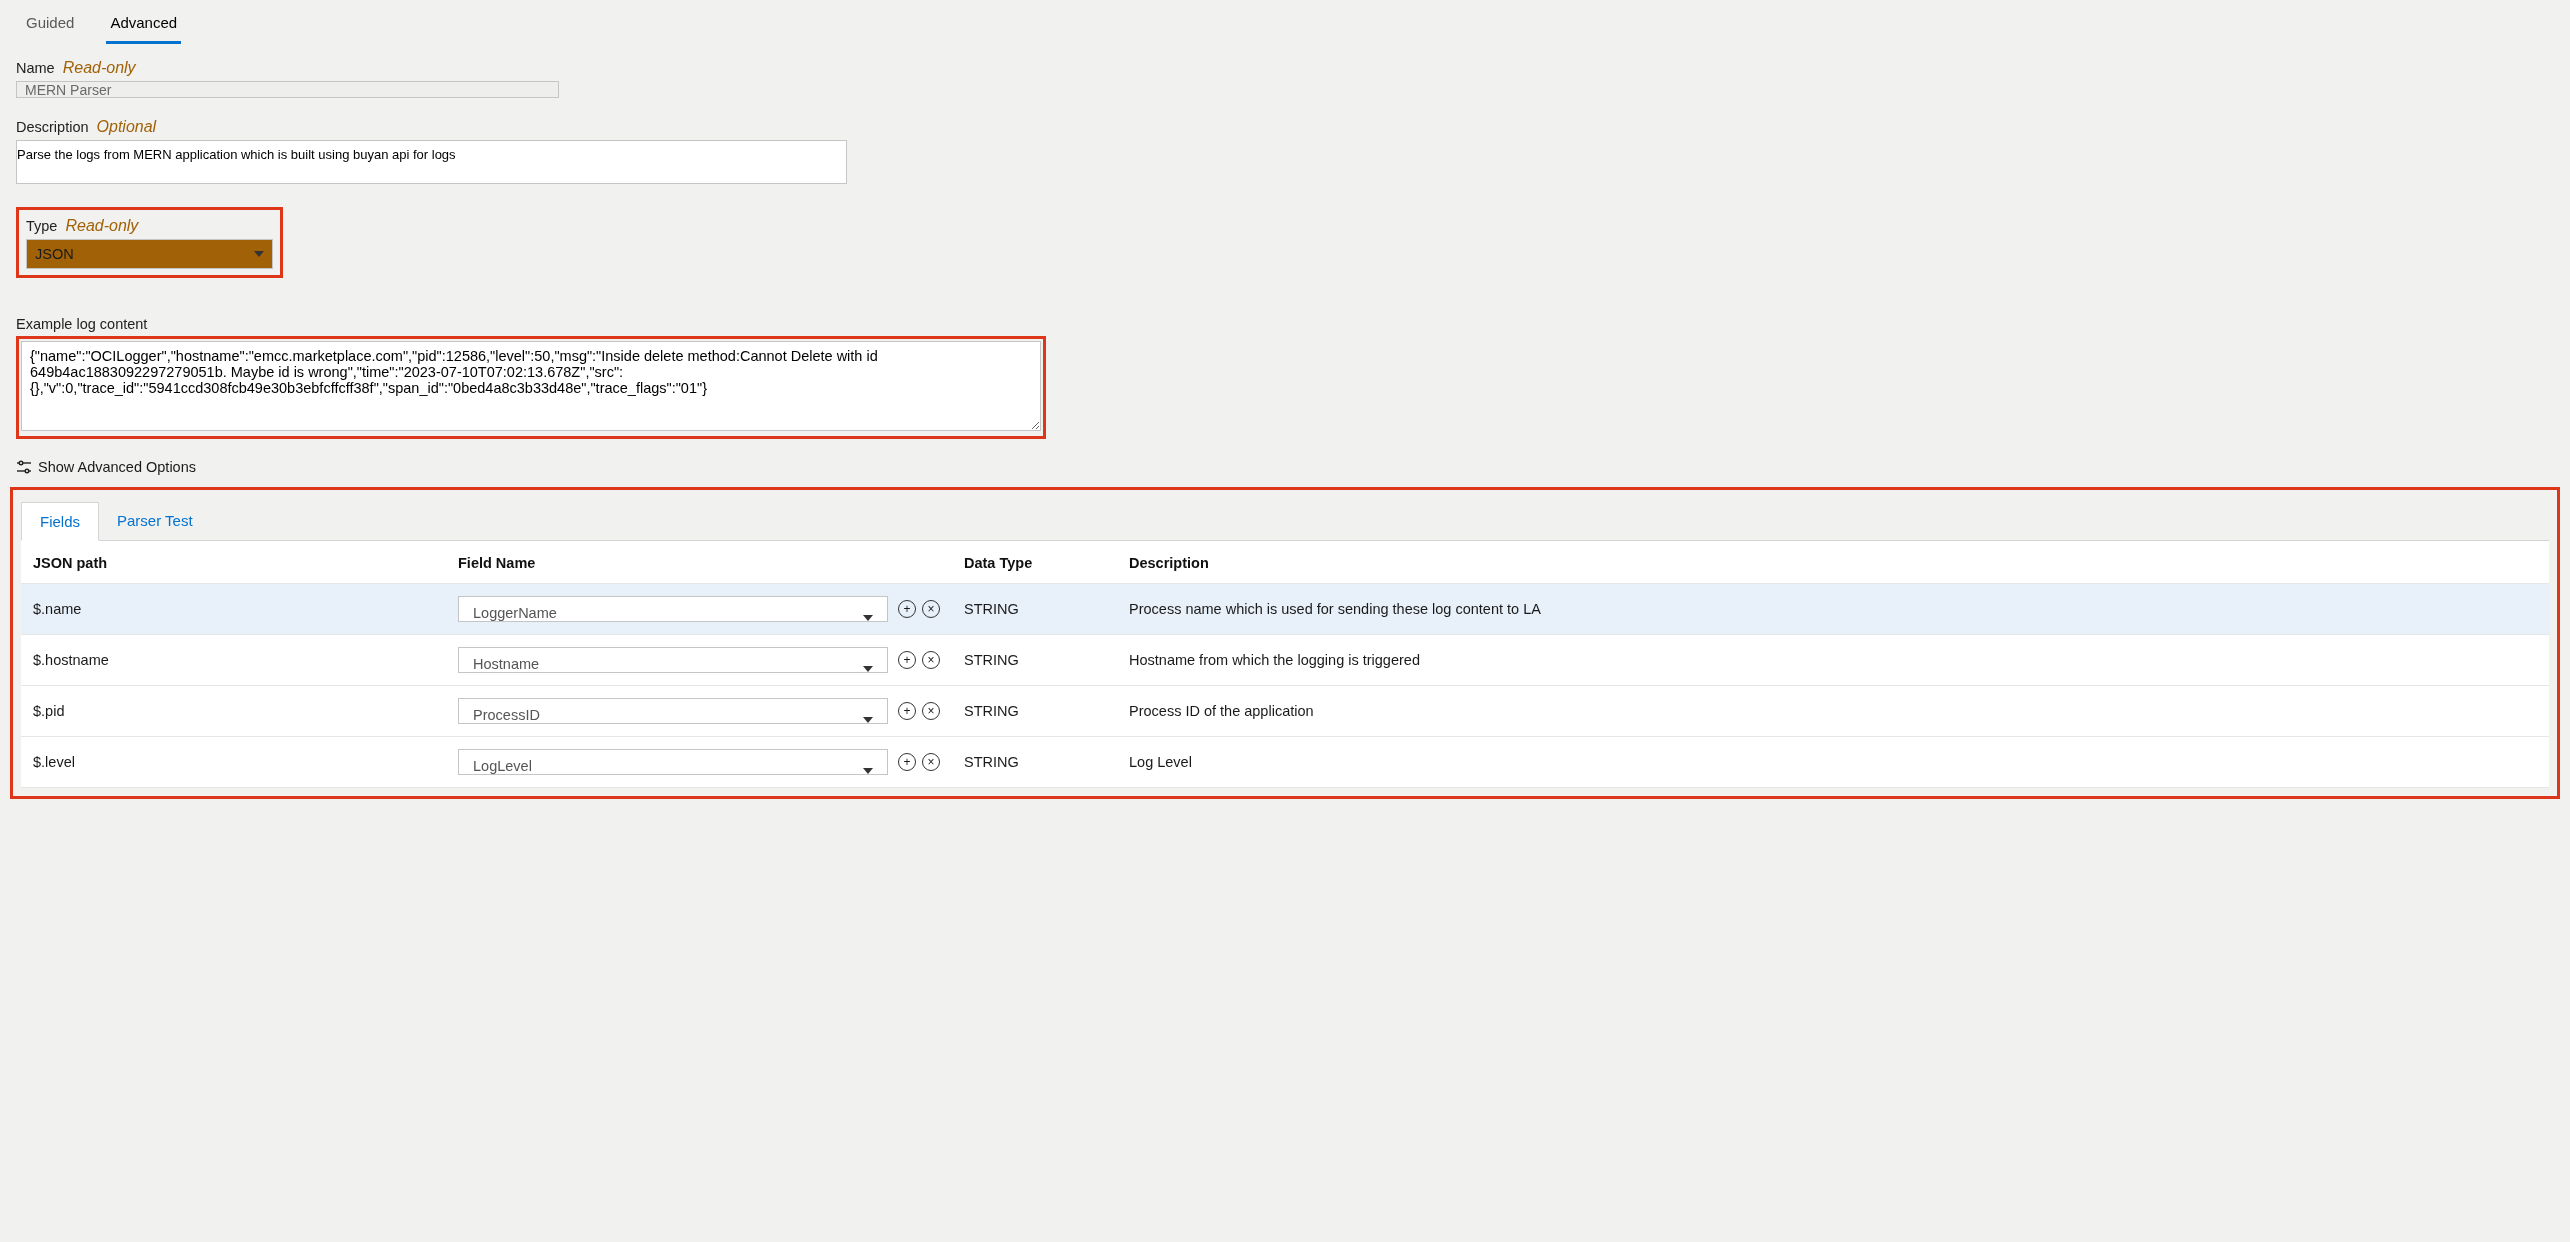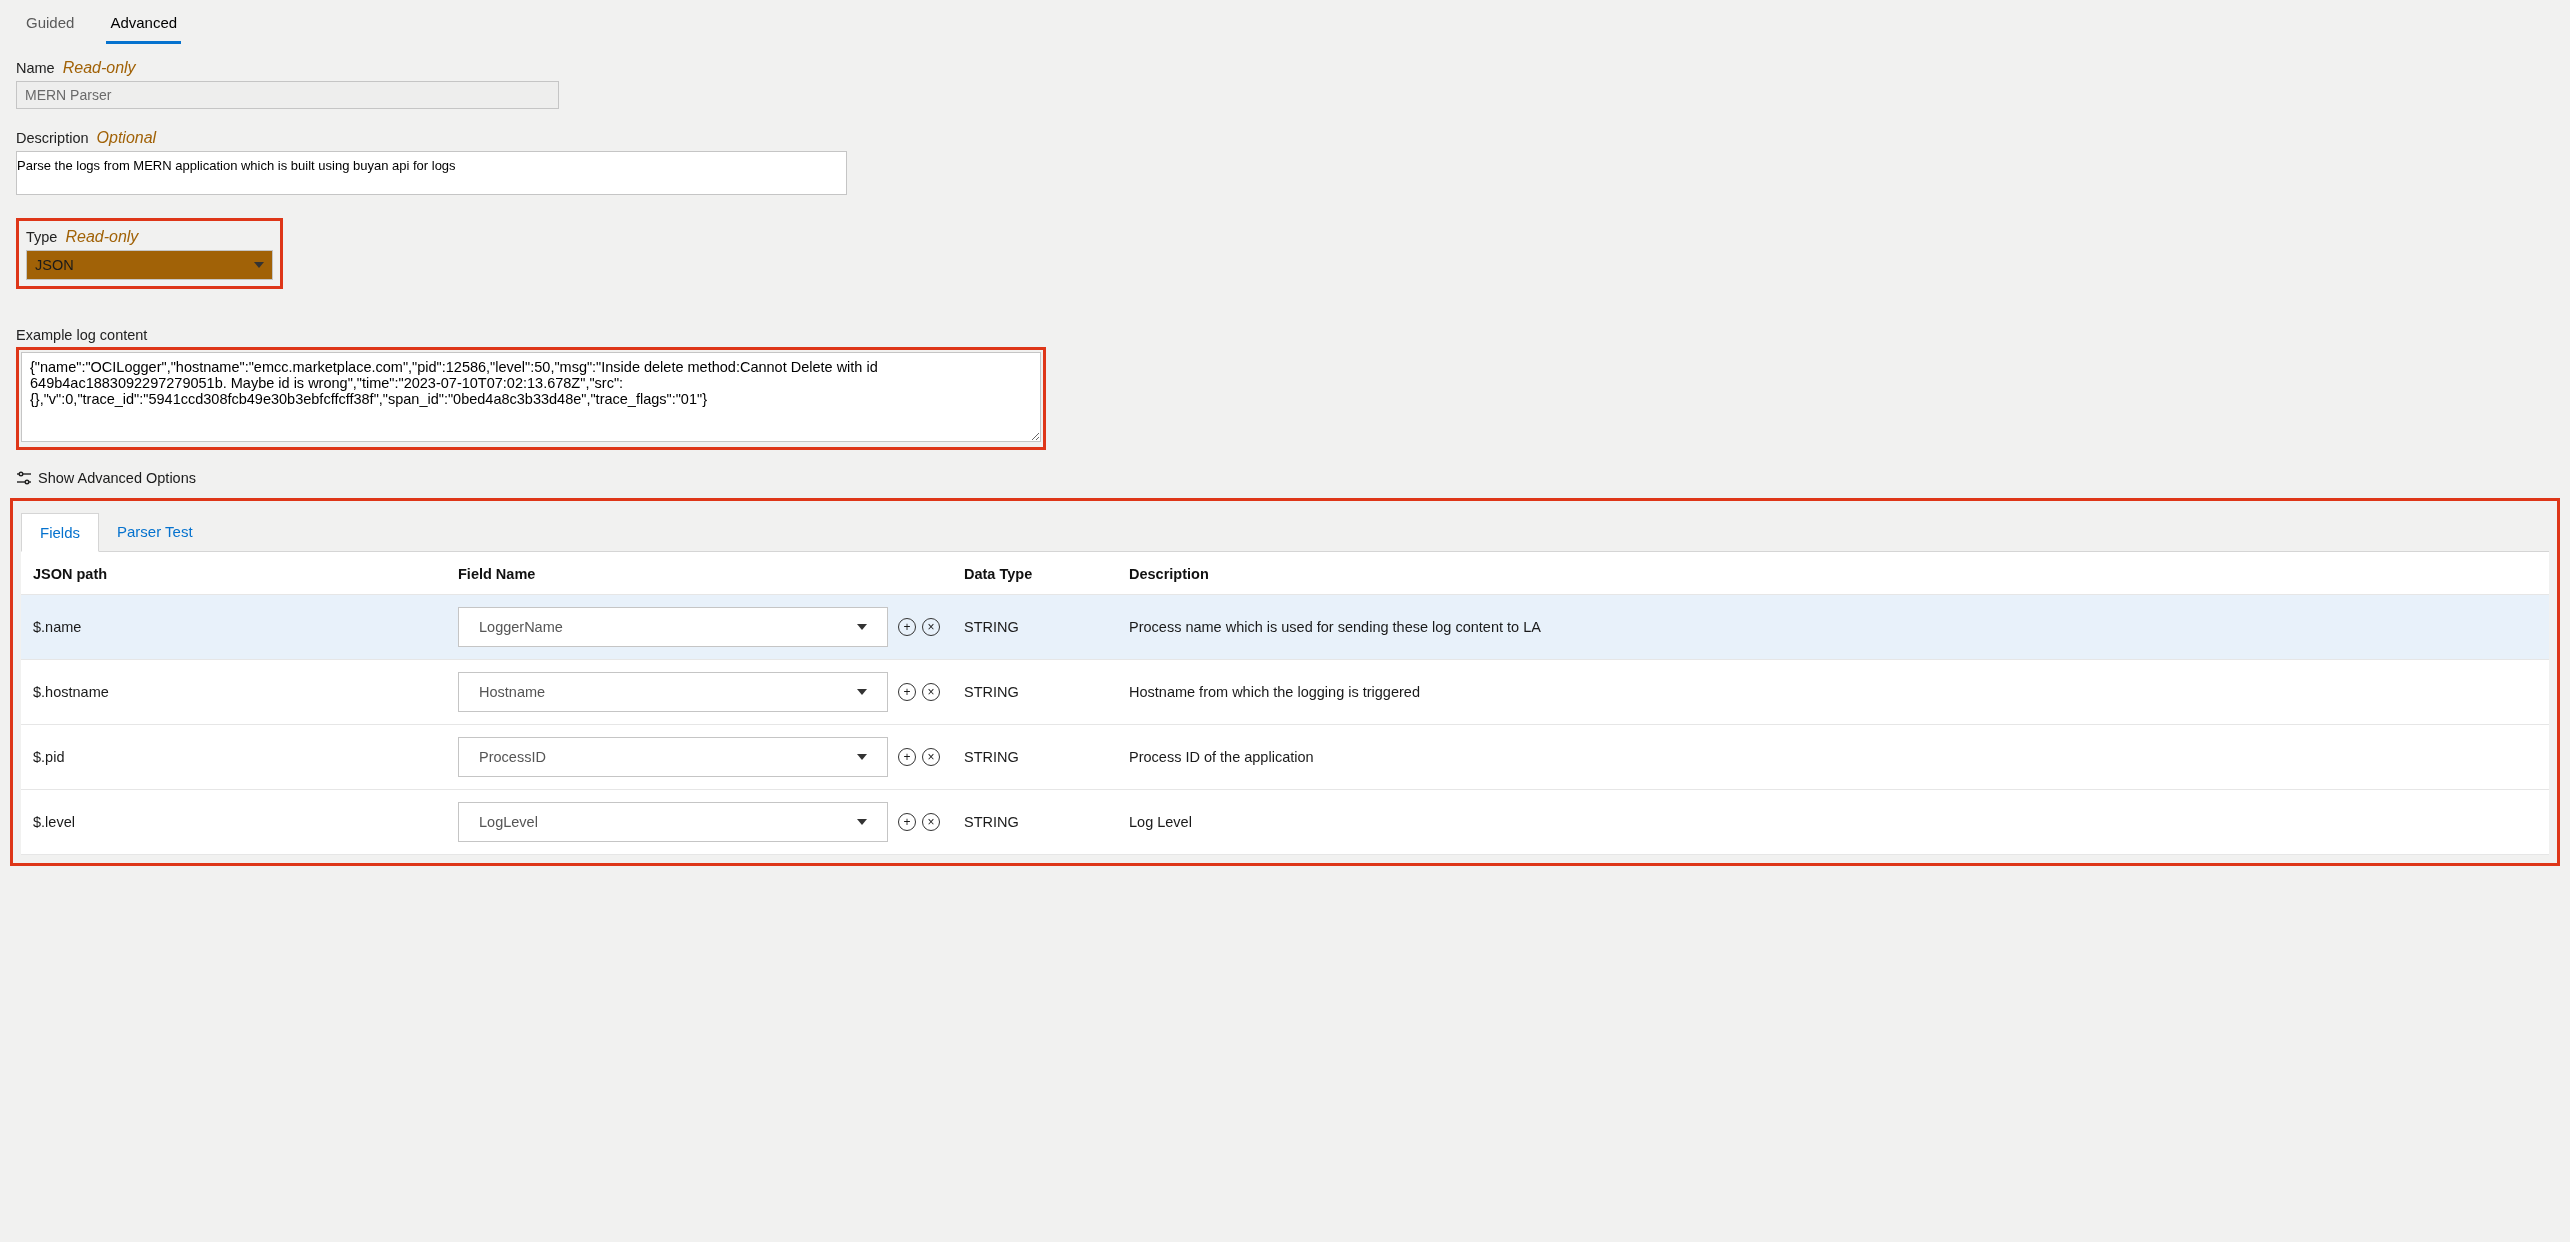--- a/index.html
+++ b/index.html
@@ -35,21 +35,21 @@
       align-items: baseline;
       gap: 8px;
     }
     .field-hint {
       font-style: italic;
       font-size: 16px;
       color: #a16207;
     }
     .text-input {
       width: 543px;
-      height: 28px;
+      height: 17px;
       padding: 4px 8px;
       border: 1px solid #c5c5c5;
       font-size: 14px;
       background: #fff;
     }
     .text-input.readonly {
       background: #eeeeed;
       color: #6a6a6a;
     }
     .textarea-desc {
@@ -150,25 +150,25 @@
       background: #fff;
       padding-top: 14px;
     }
     .col-path { width: 425px; }
     .col-field { width: 500px; }
     .col-dtype { width: 165px; }
     .col-desc { }
     tr.row-sel td { background: #e8f1fa; }
     .fieldname-select {
       width: 430px;
-      height: 40px;
-      border: 1px solid #c5c5c5;
-      display: flex;
-      align-items: center;
-      padding: 0 20px;
+      height: 26px;
+      border: 1px solid #c5c5c5;
+      display: flex;
+      align-items: flex-end;
+      padding: 0 14px;
       color: #555;
       background: #fff;
       cursor: pointer;
     }
     .fieldname-select .chevron { margin-left: auto; }
     .action-icons {
       display: inline-flex;
       gap: 6px;
       margin-left: 10px;
       vertical-align: middle;

